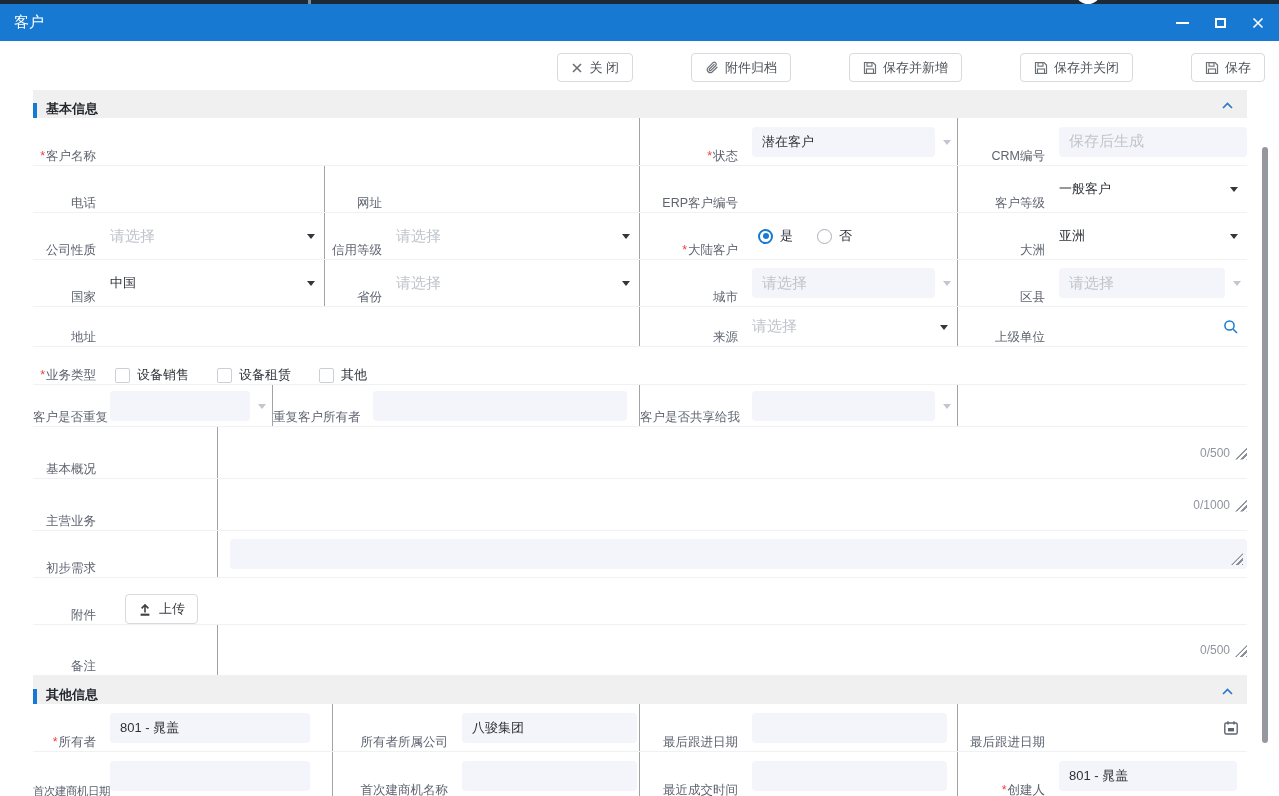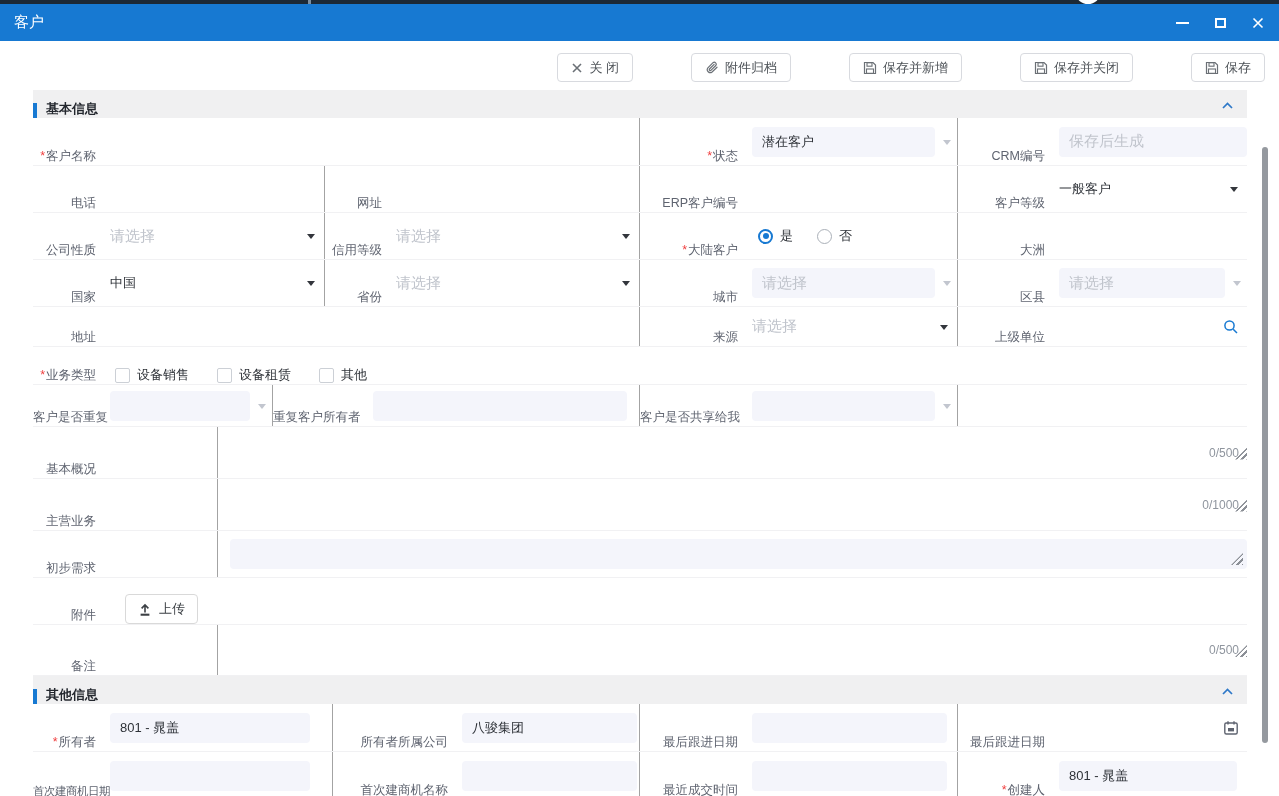--- a/index.html
+++ b/index.html
@@ -55,21 +55,21 @@
   .rdo { width:15px; height:15px; border-radius:50%; border:2px solid #1779d2; position:relative; background:#fff; flex:none; }
   .rdo::after { content:""; position:absolute; left:2.5px; top:2.5px; width:6px; height:6px; border-radius:50%; background:#1779d2; }
   .rdo.off { border:1.5px solid #aab0b8; } .rdo.off::after { display:none; }
 
   .cbs { display:flex; gap:28px; align-items:center; padding-left:12px; }
   .cb-opt { display:flex; gap:7px; align-items:center; font-size:13px; color:#2e3238; }
   .cbx { width:15px; height:15px; border:1px solid #ccd0d6; border-radius:2px; background:#fff; flex:none; }
 
   .spacer115 { width:115px; align-self:stretch; flex:none; }
   .ta-cell { flex:1; align-self:stretch; position:relative; }
-  .cnt { position:absolute; right:8px; top:50%; transform:translateY(-50%); font-size:12px; color:#8f959e; }
+  .cnt { position:absolute; right:17px; top:50%; transform:translateY(-50%); font-size:12px; color:#8f959e; }
   .hatch { position:absolute; right:0; top:50%; transform:translateY(-42%); width:12px; height:12px;
     background:repeating-linear-gradient(135deg,#8b8f96 0 1.5px,transparent 1.5px 4px);
     clip-path:polygon(100% 0,100% 100%,0 100%); }
   .need-box { position:absolute; left:12px; right:0; top:8px; bottom:8px; background:#f4f5fb; border-radius:4px; }
   .need-box .hatch { right:4px; top:auto; bottom:4px; transform:none; }
 
   .upload-btn { margin-left:22px; height:30px; display:flex; align-items:center; gap:7px; padding:0 12px;
     border:1px solid #d9d9d9; border-radius:4px; background:#fff; font-size:13px; color:#3c4045; }
 
   .icon-right { margin-left:auto; margin-right:8px; display:flex; align-items:center; }
@@ -211,20 +211,26 @@
               <span class="rdo"></span>
               <span>是</span>
             </span>
           <span class="radio-opt">
               <span class="rdo off"></span>
               <span>否</span>
             </span>
         </div>
       </div>
       <span class="lb w94">大洲</span>
+      <div class="cell c195">
+        <span class="sel">
+            <span class="val">亚洲</span>
+            <span class="caret"></span>
+          </span>
+      </div>
     </div>
 
     <div class="row" style="height:47px">
       <span class="lb w70">国家</span>
       <div class="cell c222 bR">
         <span class="sel">
             <span class="val">中国</span>
             <span class="caret"></span>
           </span>
       </div>

